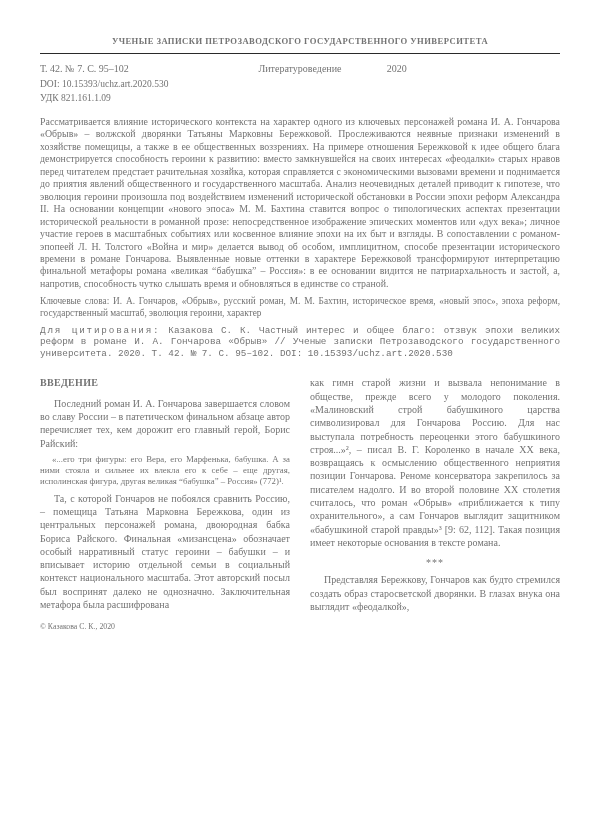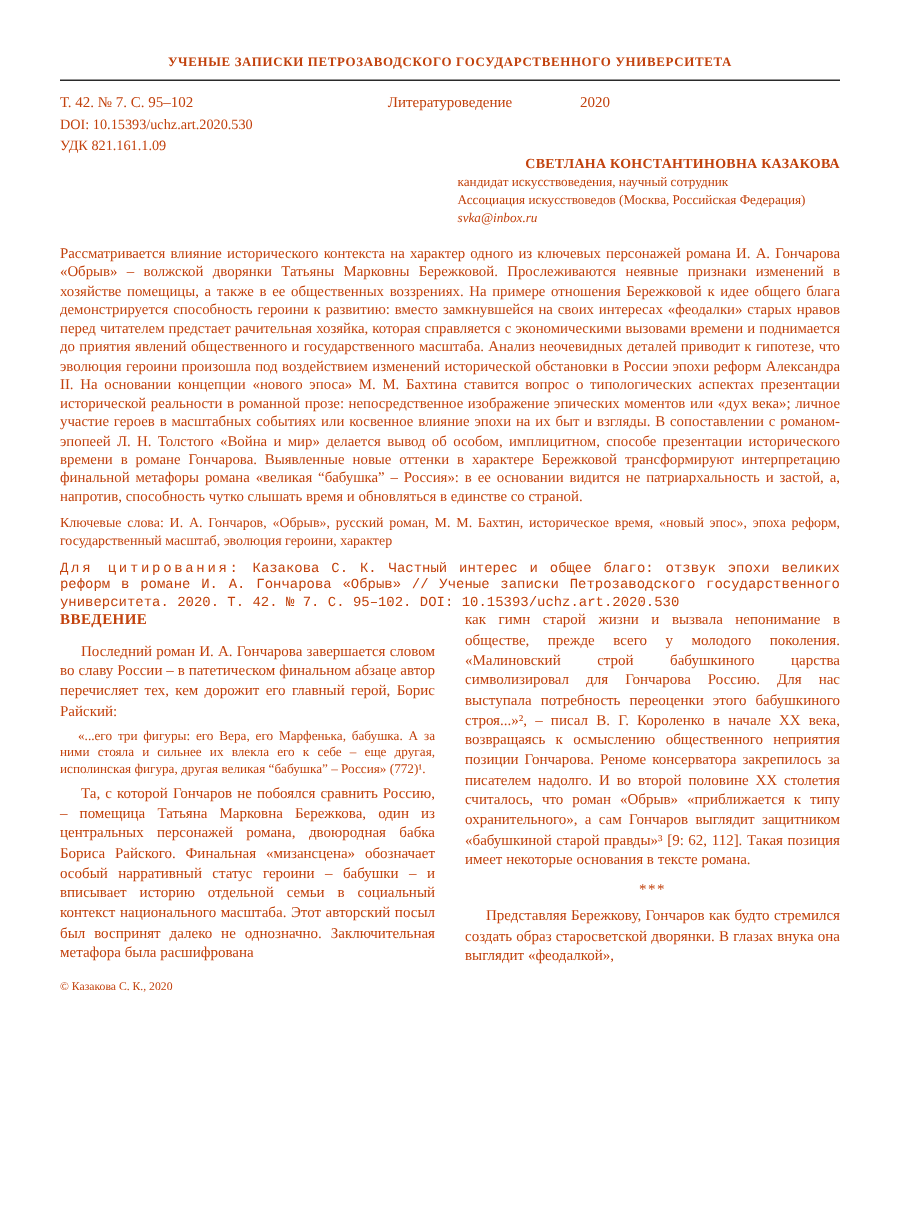--- a/index.html
+++ b/index.html
@@ -3,21 +3,21 @@
 <meta charset="utf-8">
 <style>
   html, body { margin: 0; padding: 0; background: #ffffff; }
   .page {
     position: relative;
     width: 600px;
     height: 820px;
     box-sizing: border-box;
     padding: 36px 40px 0 40px;
     background: #ffffff;
-    color: #c2410c;
+    color: #737373;
     font-family: "Liberation Serif", "DejaVu Serif", serif;
   }
   .journal-header {
     text-align: center;
     font-weight: bold;
     font-size: 8.6px;
     letter-spacing: 0.45px;
     white-space: nowrap;
   }
   .rule {
@@ -82,20 +82,21 @@
     margin: 5px 0 0 0;
     font-size: 9.3px;
     line-height: 11.6px;
     text-align: justify;
     font-family: Liberation Mono, monospace;
   }
   .cit-label { letter-spacing: 1.8px; }
   .columns {
     display: flex;
     gap: 20px;
+    margin-top: 17px;
   }
   .col {
     width: 250px;
     font-size: 10px;
     line-height: 13.3px;
     text-align: justify;
   }
   .section-heading {
     font-weight: bold;
     font-size: 10px;
@@ -131,26 +132,20 @@
 
   <div class="info-row">
     <span class="info-left">Т. 42. № 7. С. 95–102</span>
     <span class="info-center">Литературоведение</span>
     <span class="info-right">2020</span>
   </div>
 
   <div class="doi">DOI: 10.15393/uchz.art.2020.530</div>
   <div class="udc">УДК 821.161.1.09</div>
 
-  <div class="author-block">
-    <div class="author-name">СВЕТЛАНА КОНСТАНТИНОВНА КАЗАКОВА</div>
-    <div class="author-degree">кандидат искусствоведения, научный сотрудник</div>
-    <div class="author-affiliation">Ассоциация искусствоведов (Москва, Российская Федерация)</div>
-    <div class="author-email">svka@inbox.ru</div>
-  </div>
 
 
   <p class="abstract">Рассматривается влияние исторического контекста на характер одного из ключевых персонажей романа И. А. Гончарова «Обрыв» – волжской дворянки Татьяны Марковны Бережковой. Прослеживаются неявные признаки изменений в хозяйстве помещицы, а также в ее общественных воззрениях. На примере отношения Бережковой к идее общего блага демонстрируется способность героини к развитию: вместо замкнувшейся на своих интересах «феодалки» старых нравов перед читателем предстает рачительная хозяйка, которая справляется с экономическими вызовами времени и поднимается до приятия явлений общественного и государственного масштаба. Анализ неочевидных деталей приводит к гипотезе, что эволюция героини произошла под воздействием изменений исторической обстановки в России эпохи реформ Александра II. На основании концепции «нового эпоса» М. М. Бахтина ставится вопрос о типологических аспектах презентации исторической реальности в романной прозе: непосредственное изображение эпических моментов или «дух века»; личное участие героев в масштабных событиях или косвенное влияние эпохи на их быт и взгляды. В сопоставлении с романом-эпопеей Л. Н. Толстого «Война и мир» делается вывод об особом, имплицитном, способе презентации исторического времени в романе Гончарова. Выявленные новые оттенки в характере Бережковой трансформируют интерпретацию финальной метафоры романа «великая “бабушка” – Россия»: в ее основании видится не патриархальность и застой, а, напротив, способность чутко слышать время и обновляться в единстве со страной.</p>
 
   <p class="keywords"><span>Ключевые слова:</span> <span>И. А. Гончаров, «Обрыв», русский роман, М. М. Бахтин, историческое время, «новый эпос», эпоха реформ, государственный масштаб, эволюция героини, характер</span></p>
 
   <p class="citation"><span class="cit-label">Для цитирования:</span> <span>Казакова С. К. Частный интерес и общее благо: отзвук эпохи великих реформ в романе И. А. Гончарова «Обрыв» // Ученые записки Петрозаводского государственного университета. 2020. Т. 42. № 7. С. 95–102. DOI: 10.15393/uchz.art.2020.530</span></p>
 
   <div class="columns">
     <div class="col">

